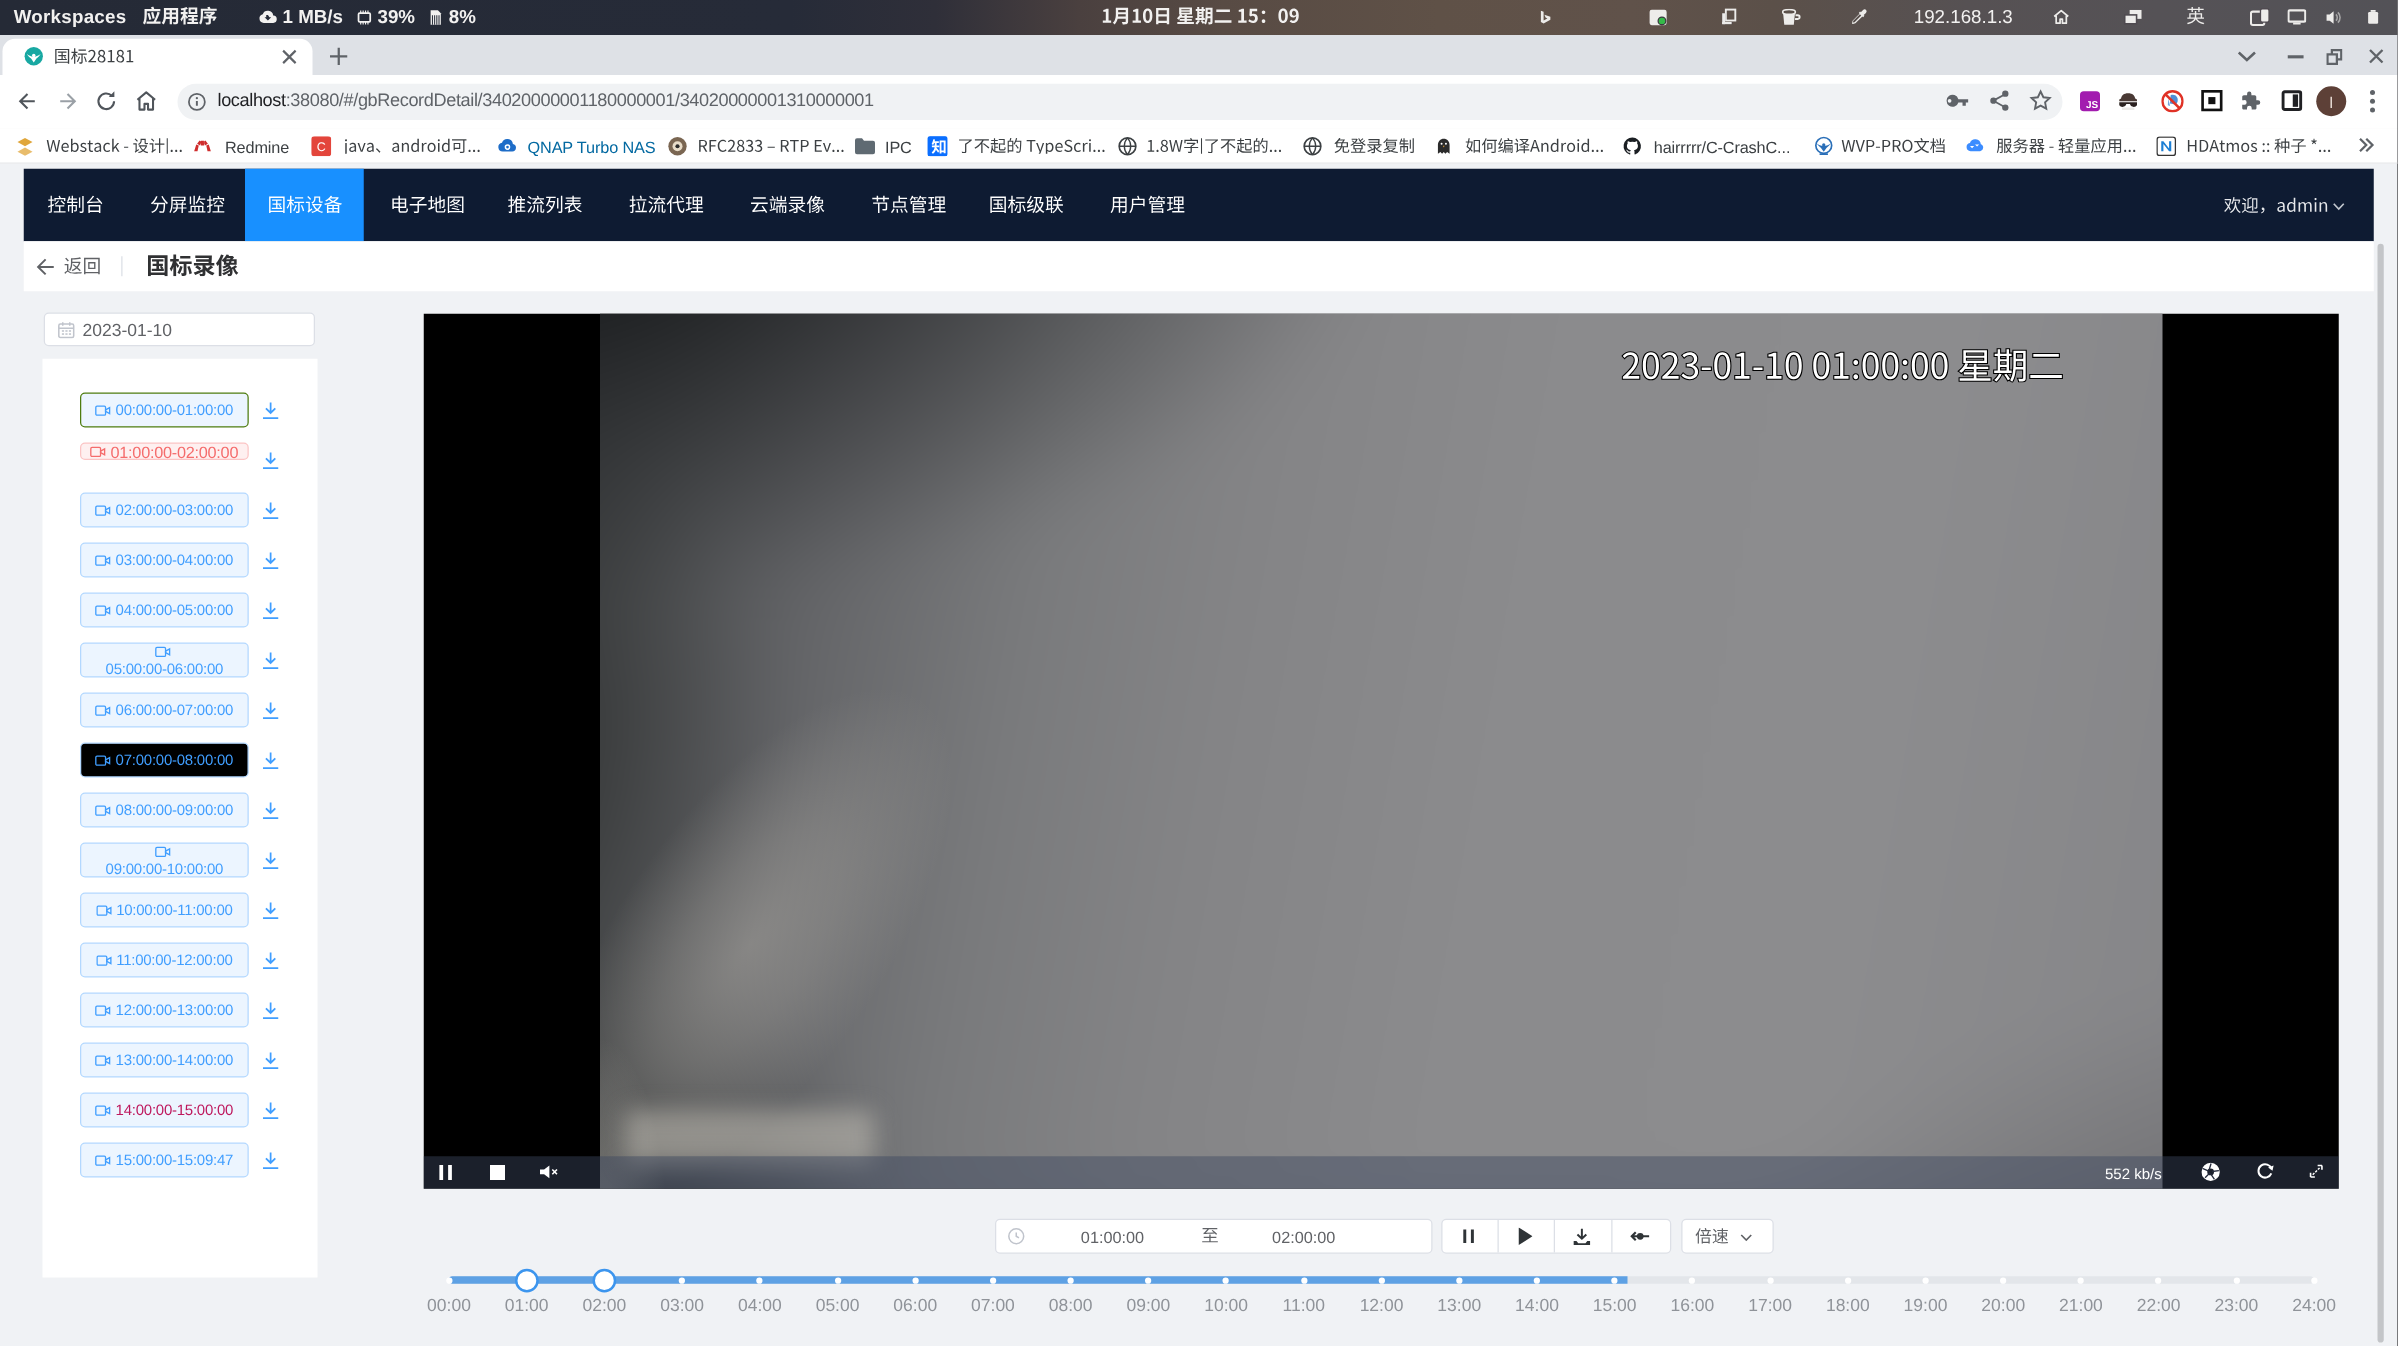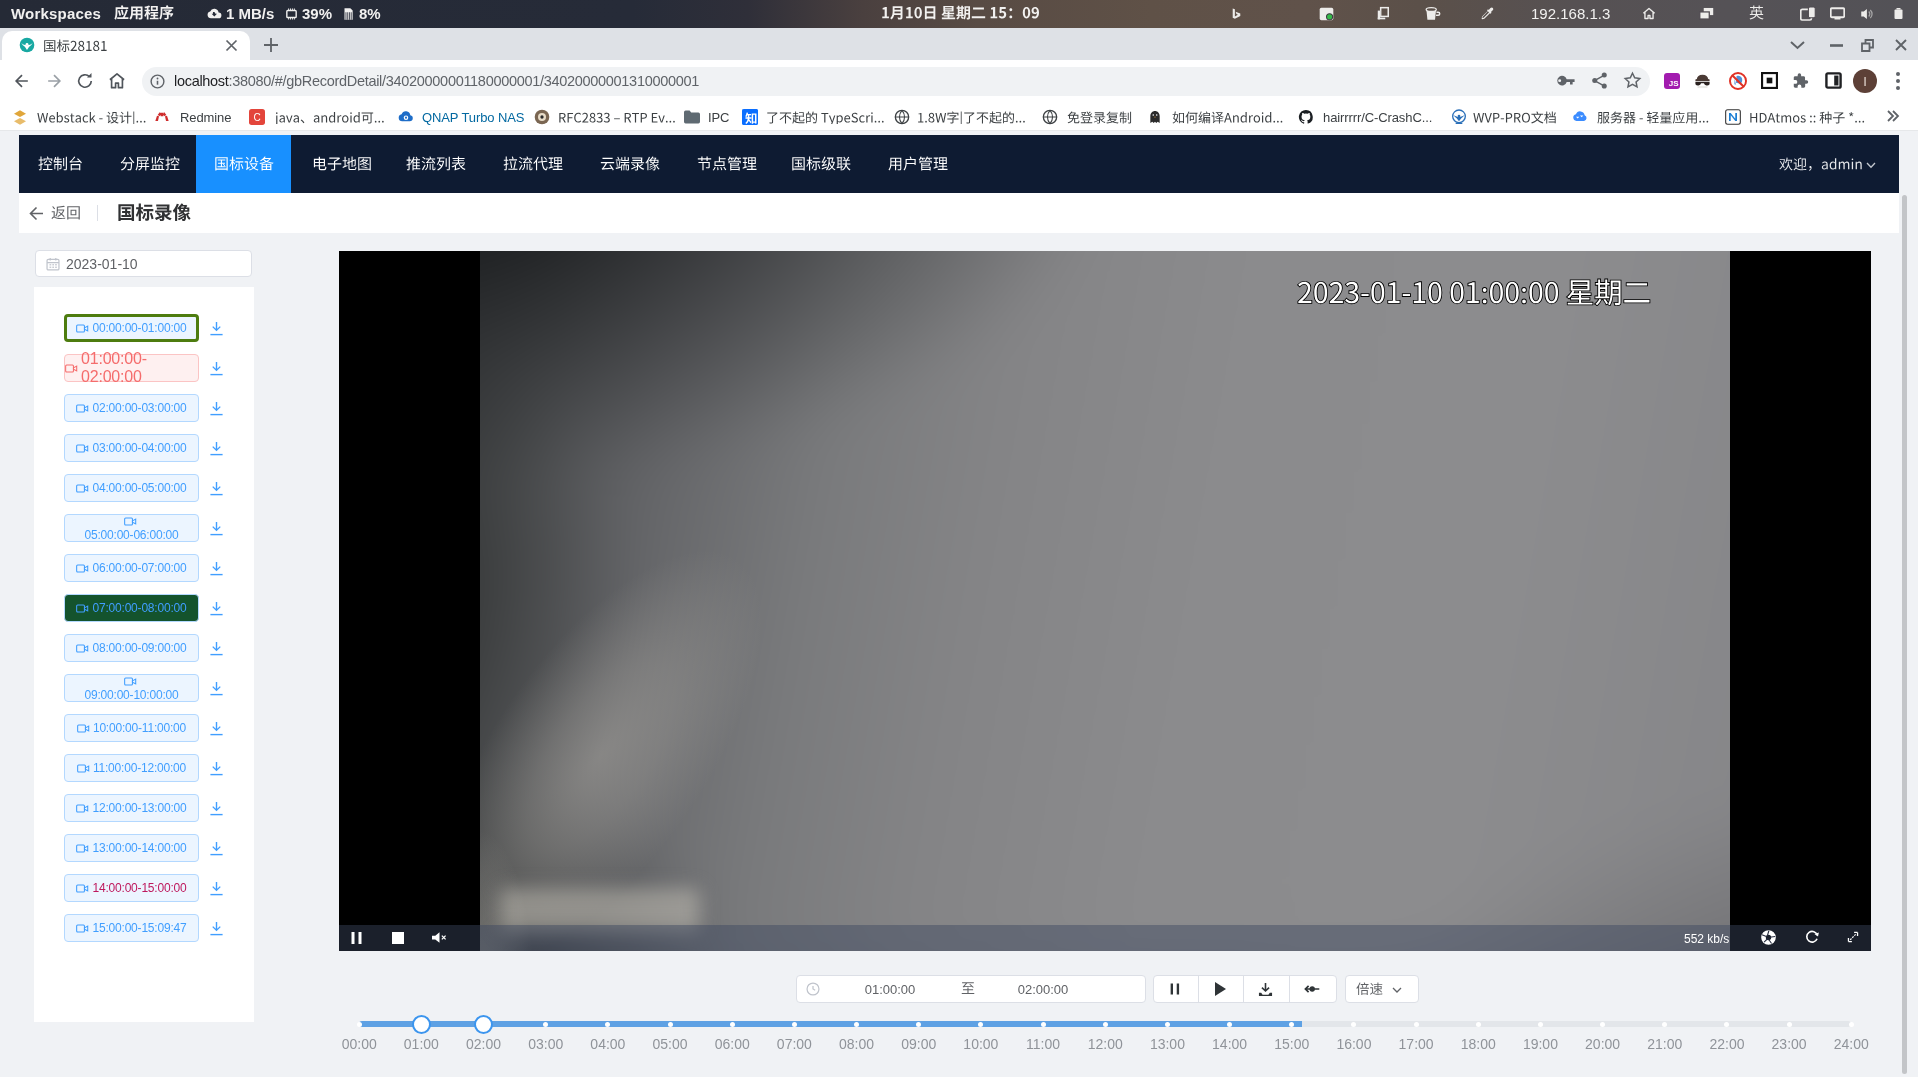--- a/index.html
+++ b/index.html
@@ -578,32 +578,32 @@
       <rect x="4" y="8.2" width="2" height="1.4"></rect>
       <rect x="7.2" y="8.2" width="2" height="1.4"></rect>
       <rect x="10.4" y="8.2" width="2" height="1.4"></rect>
       <rect x="4" y="11" width="2" height="1.4"></rect>
       <rect x="7.2" y="11" width="2" height="1.4"></rect>
       <rect x="10.4" y="11" width="2" height="1.4"></rect>
     </g>
   </svg>
 <div style="position:absolute;left:66px;top:256px;white-space:nowrap;font-size:14px;color:#606266;">2023-01-10</div>
 <div style="position:absolute;left:34px;top:287px;width:220px;height:735px;background:#fff;"></div>
-<div style="position:absolute;left:64px;top:314px;width:135px;height:28px;background:#ecf5ff;border:3px solid #4d7c0f;border-radius:4px;display:flex;align-items:center;justify-content:center;font-size:12px;color:#409eff;">
+<div style="position:absolute;left:64px;top:314px;width:135px;height:28px;background:#ecf5ff;border:1px solid #4d7c0f;border-radius:4px;display:flex;align-items:center;justify-content:center;font-size:12px;color:#409eff;">
     <svg width="13" height="13" viewBox="0 0 16 16" style="margin-right:3px;flex:none">
       <rect x="0.8" y="3.6" width="9.6" height="8.8" rx="1.2" fill="none" stroke="#409eff" stroke-width="1.3"></rect>
       <path fill="none" stroke="#409eff" stroke-width="1.3" d="M10.4 7.2l4-2.2v6l-4-2.2z"></path>
     </svg>
     <span style="letter-spacing:-0.2px">00:00:00-01:00:00</span>
   </div>
 <svg style="position:absolute;left:209px;top:320.5px" width="15" height="15" viewBox="0 0 16 16">
     <path fill="none" stroke="#409eff" stroke-width="1.5" d="M8 1v8.5M4 6l4 4 4-4"></path>
     <path stroke="#409eff" stroke-width="1.5" d="M1.5 14.5h13"></path>
   </svg>
-<div style="position:absolute;left:64px;top:354px;width:135px;height:28px;background:#fef0f0;border:1px solid #fbc4c4;border-radius:4px;display:flex;align-items:center;justify-content:center;font-size:16px;color:#f56c6c;">
+<div style="position:absolute;left:64px;top:354px;width:135px;height:14px;background:#fef0f0;border:1px solid #fbc4c4;border-radius:4px;display:flex;align-items:center;justify-content:center;font-size:13px;color:#f56c6c;">
     <svg width="13" height="13" viewBox="0 0 16 16" style="margin-right:3px;flex:none">
       <rect x="0.8" y="3.6" width="9.6" height="8.8" rx="1.2" fill="none" stroke="#f56c6c" stroke-width="1.3"></rect>
       <path fill="none" stroke="#f56c6c" stroke-width="1.3" d="M10.4 7.2l4-2.2v6l-4-2.2z"></path>
     </svg>
     <span style="letter-spacing:-0.2px">01:00:00-02:00:00</span>
   </div>
 <svg style="position:absolute;left:209px;top:360.5px" width="15" height="15" viewBox="0 0 16 16">
     <path fill="none" stroke="#409eff" stroke-width="1.5" d="M8 1v8.5M4 6l4 4 4-4"></path>
     <path stroke="#409eff" stroke-width="1.5" d="M1.5 14.5h13"></path>
   </svg>
@@ -655,21 +655,21 @@
     <svg width="13" height="13" viewBox="0 0 16 16" style="margin-right:3px;flex:none">
       <rect x="0.8" y="3.6" width="9.6" height="8.8" rx="1.2" fill="none" stroke="#409eff" stroke-width="1.3"></rect>
       <path fill="none" stroke="#409eff" stroke-width="1.3" d="M10.4 7.2l4-2.2v6l-4-2.2z"></path>
     </svg>
     <span style="letter-spacing:-0.2px">06:00:00-07:00:00</span>
   </div>
 <svg style="position:absolute;left:209px;top:560.5px" width="15" height="15" viewBox="0 0 16 16">
     <path fill="none" stroke="#409eff" stroke-width="1.5" d="M8 1v8.5M4 6l4 4 4-4"></path>
     <path stroke="#409eff" stroke-width="1.5" d="M1.5 14.5h13"></path>
   </svg>
-<div style="position:absolute;left:64px;top:594px;width:135px;height:28px;background:#14532d;border:1px solid #b3d8ff;border-radius:4px;display:flex;align-items:center;justify-content:center;font-size:12px;color:#409eff;">
+<div style="position:absolute;left:64px;top:594px;width:135px;height:28px;background:#000000;border:1px solid #b3d8ff;border-radius:4px;display:flex;align-items:center;justify-content:center;font-size:12px;color:#409eff;">
     <svg width="13" height="13" viewBox="0 0 16 16" style="margin-right:3px;flex:none">
       <rect x="0.8" y="3.6" width="9.6" height="8.8" rx="1.2" fill="none" stroke="#409eff" stroke-width="1.3"></rect>
       <path fill="none" stroke="#409eff" stroke-width="1.3" d="M10.4 7.2l4-2.2v6l-4-2.2z"></path>
     </svg>
     <span style="letter-spacing:-0.2px">07:00:00-08:00:00</span>
   </div>
 <svg style="position:absolute;left:209px;top:600.5px" width="15" height="15" viewBox="0 0 16 16">
     <path fill="none" stroke="#409eff" stroke-width="1.5" d="M8 1v8.5M4 6l4 4 4-4"></path>
     <path stroke="#409eff" stroke-width="1.5" d="M1.5 14.5h13"></path>
   </svg>

